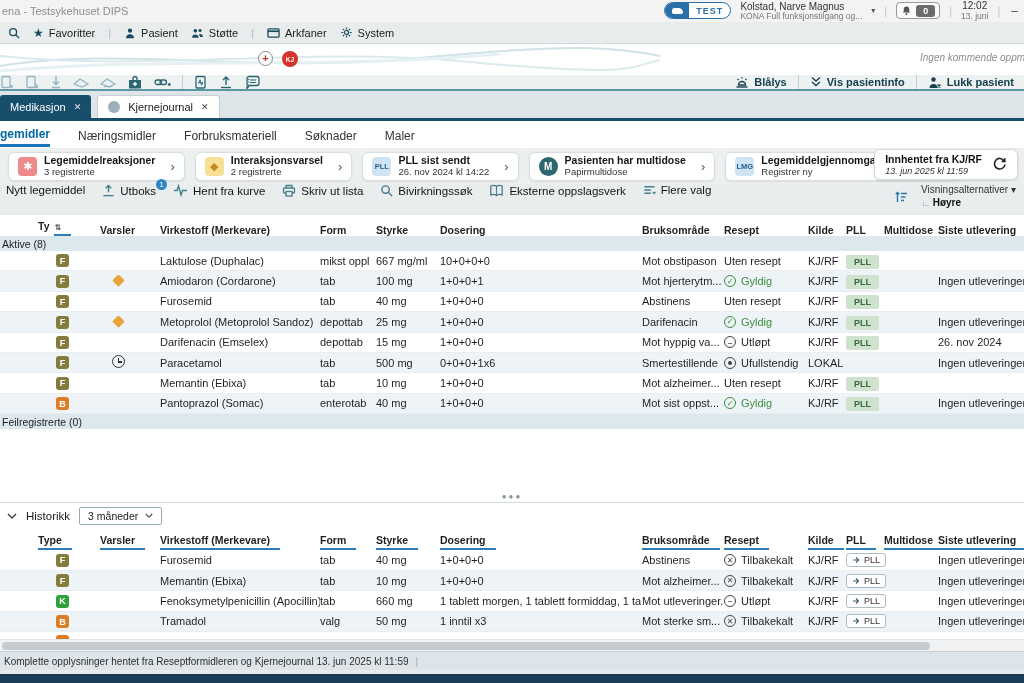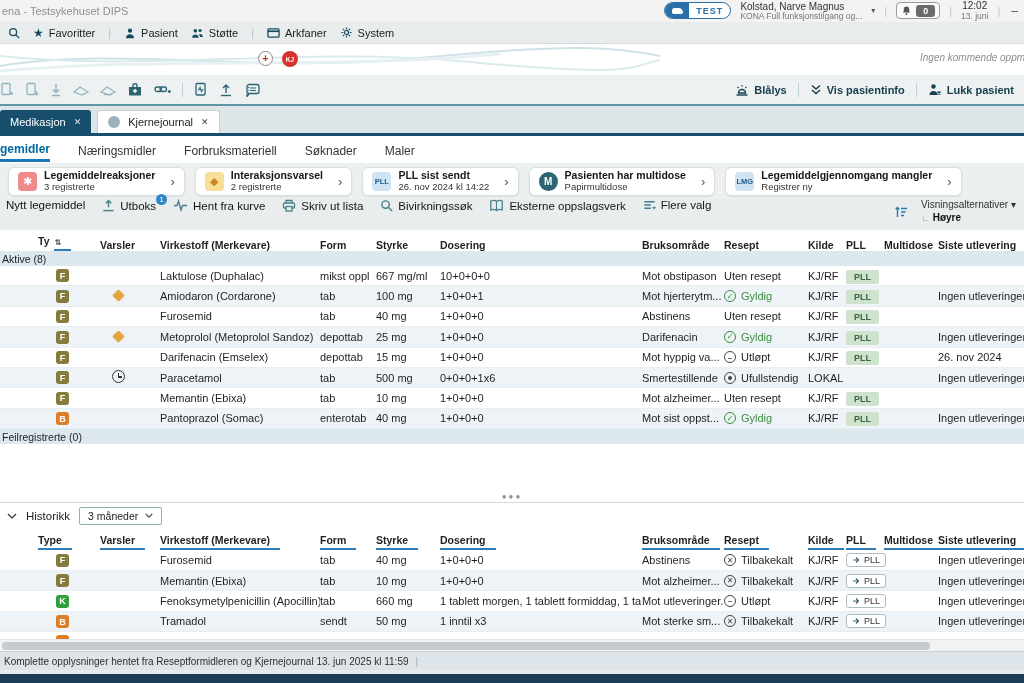--- a/index.html
+++ b/index.html
@@ -31,21 +31,21 @@
   .menu-sep{color:#b5bfc4}
   .mi-ic{color:#174b5e}
   .star{color:#174b5e;font-size:12px;line-height:1}
   
   .banner{height:31px;background:#fff;position:relative;flex:none}
   .banner .waves{position:absolute;left:0;top:0}
   .plus-circle{position:absolute;left:258px;top:7px;width:15px;height:15px;border:1.5px solid #8a8a8a;border-radius:50%;display:flex;align-items:center;justify-content:center;color:#c0392b;font-weight:bold;font-size:11px;background:#fff;line-height:1}
   .kj-circle{position:absolute;left:282px;top:7px;width:16px;height:16px;background:#d6322e;border-radius:50%;color:#fff;font-size:6.5px;font-weight:bold;display:flex;align-items:center;justify-content:center}
   .banner-note{position:absolute;right:0;top:8px;width:104px;overflow:hidden;font-size:10px;font-style:italic;color:#8d8d8d;white-space:nowrap}
   
-  .toolbar2{height:31px;background:#eef1f2;border-bottom:2px solid #5d98a2;display:flex;align-items:center;gap:11px;padding:0 10px 0 0;flex:none}
+  .toolbar2{height:16px;background:#eef1f2;border-bottom:2px solid #5d98a2;display:flex;align-items:center;gap:11px;padding:0 10px 0 0;flex:none}
   .t2-ic{color:#92b5bf}
   .t2-ic.dark{color:#2a6571}
   .t2-sep{width:1px;height:14px;background:#c3ced3}
   .t2-spacer{flex:1}
   .t2-action{display:flex;align-items:center;gap:5px;font-size:11px;font-weight:bold;color:#16404e}
   
   .tabrow{height:27px;background:#dee5e9;display:flex;align-items:flex-end;flex:none}
   .tab{height:23px;display:flex;align-items:center;gap:8px;padding:0 10px;font-size:11px;border-radius:3px 3px 0 0}
   .tab.active{background:#174e6b;color:#fff}
   .tab.inactive{background:#fff;color:#222;border:1px solid #c7d0d5;border-bottom:none;margin-left:6px}
@@ -342,20 +342,30 @@
     <span class="card-chev">›</span>
   </span>
   <span class="card">
     <span class="cic lmg">LMG</span>
     <span class="card-txt">
         <div class="card-title">Legemiddelgjennomgang mangler</div>
         <div class="card-sub">Registrer ny</div>
       </span>
     <span class="card-chev">›</span>
   </span>
+  <span class="fetched">
+    <span>
+        <div class="t">Innhentet fra KJ/RF</div>
+    <div class="s">13. jun 2025 kl 11:59</div>
+      </span>
+    <svg width="15" height="15" viewBox="0 0 15 15">
+        <path d="M12.3 4A5.3 5.3 0 1 0 13 7.5" fill="none" stroke="#222" stroke-width="1.6"></path>
+        <path d="M12.8 1.2v3.2H9.6" fill="none" stroke="#222" stroke-width="1.6"></path>
+      </svg>
+  </span>
 </div>
 
 <div class="actionbar">
   <span class="act">
       <span>Nytt legemiddel</span>
     </span>
   <span class="act">
     <svg class="ic" width="13" height="13" viewBox="0 0 14 14">
         <path d="M7 9V2M4 4.5L7 1.5l3 3" fill="none" stroke="currentColor" stroke-width="1.5"></path>
         <path d="M1.5 12.5h11" stroke="currentColor" stroke-width="1.5"></path>
@@ -652,21 +662,21 @@
     <div class="cell"><span class="pll-btn"><svg width="9" height="8" viewBox="0 0 9 8">
             <path d="M1 4h5M4 1.5L6.5 4 4 6.5" stroke="#46606d" fill="none" stroke-width="1.2"></path>
           </svg> PLL</span></div>
     <div class="cell"></div>
     <div class="cell clip">Ingen utleveringer</div>
    </div>
    <div class="tgrid trow alt">
     <div class="cell"><span class="tbadge t-B">B</span></div>
     <div class="cell"></div>
     <div class="cell name">Tramadol</div>
-    <div class="cell">sendt</div>
+    <div class="cell">valg</div>
     <div class="cell">50 mg</div>
     <div class="cell clip">1 inntil x3</div>
     <div class="cell clip">Mot sterke sm...</div>
     <div class="cell rx rx-revoked">
         <span class="stic">✕</span>
         <span>Tilbakekalt</span>
       </div>
     <div class="cell">KJ/RF</div>
     <div class="cell"><span class="pll-btn"><svg width="9" height="8" viewBox="0 0 9 8">
             <path d="M1 4h5M4 1.5L6.5 4 4 6.5" stroke="#46606d" fill="none" stroke-width="1.2"></path>

